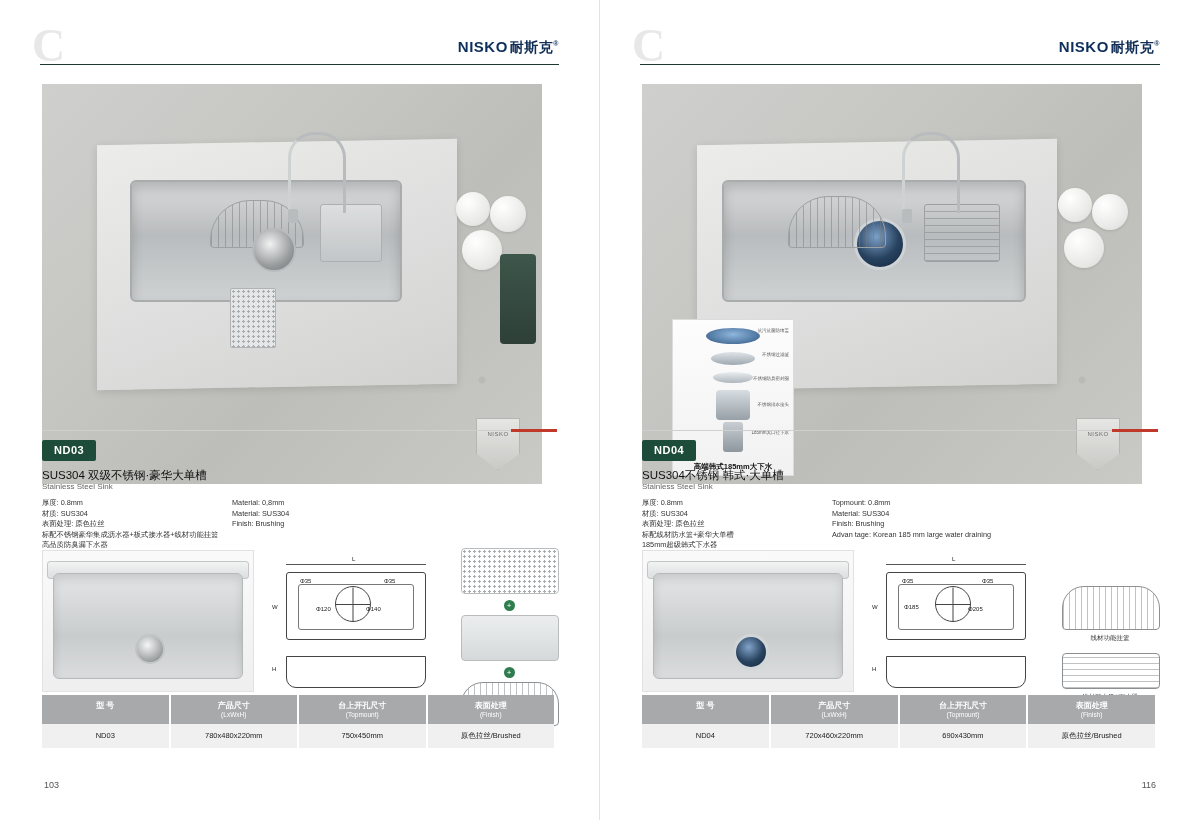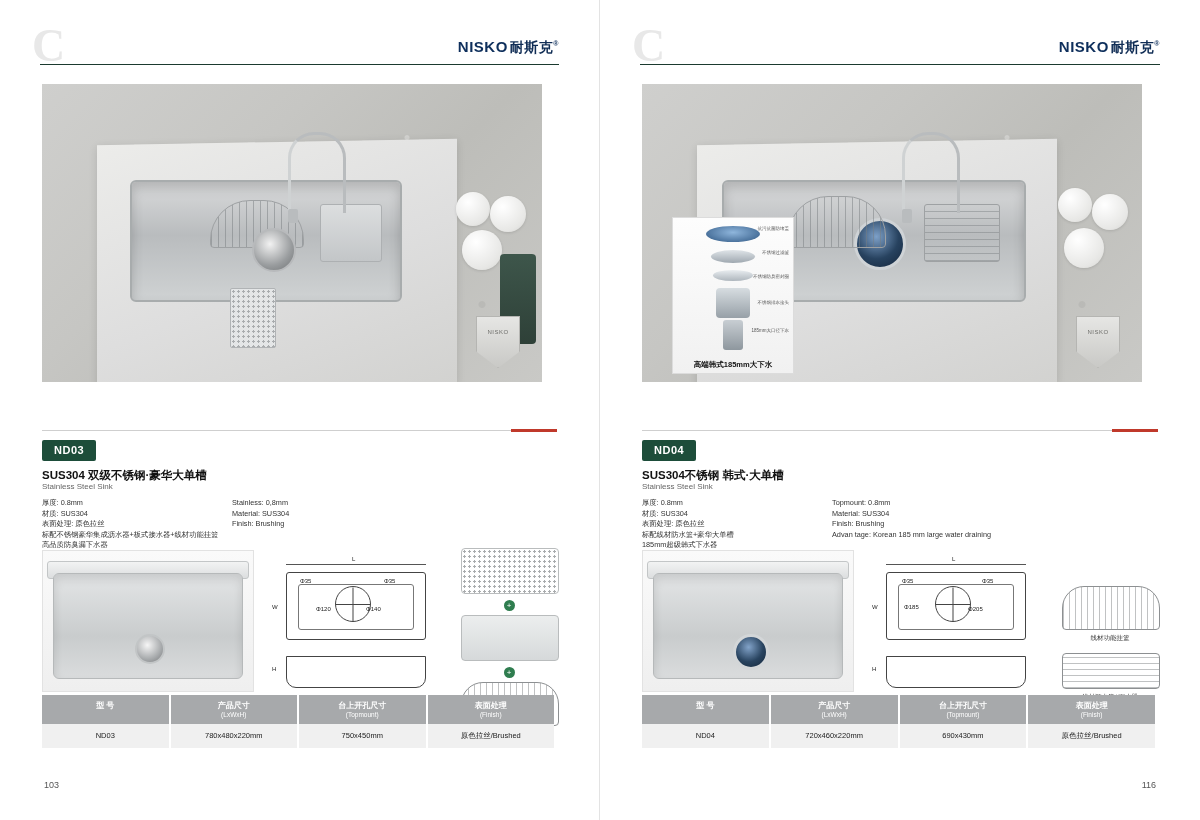--- a/index.html
+++ b/index.html
@@ -45,21 +45,21 @@
   .brand{
     position:absolute;right:0;top:8px;
     font-size:15px;font-weight:bold;color:#0e2f5c;
     letter-spacing:0.5px;white-space:nowrap;
   }
   .brand .cn{font-size:14px;color:#102d55;margin-left:2px;}
   .brand .reg{font-size:7px;vertical-align:super;}
 
   
   .hero{
-    position:absolute;left:42px;top:84px;width:500px;height:298px;
+    position:absolute;left:42px;top:84px;width:500px;height:400px;
     background:linear-gradient(135deg,#cfcfcd 0%,#c6c6c3 35%,#bdbdb9 60%,#c9c9c6 100%);
     overflow:hidden;
   }
   .hero .speckle{
     position:absolute;inset:0;
     background-image:
       radial-gradient(circle at 12% 22%, rgba(255,255,255,.35) 0 2px, transparent 3px),
       radial-gradient(circle at 32% 68%, rgba(0,0,0,.06) 0 3px, transparent 4px),
       radial-gradient(circle at 73% 18%, rgba(255,255,255,.3) 0 2px, transparent 3px),
       radial-gradient(circle at 88% 74%, rgba(0,0,0,.05) 0 3px, transparent 4px),
@@ -160,21 +160,21 @@
     position:absolute;left:42px;right:42px;top:430px;height:1px;background:#cfcfcf;
   }
   .divider .red{position:absolute;right:0;top:-1px;width:46px;height:3px;background:#c0392b;}
   .tag{
     position:absolute;left:42px;top:440px;
     background:#1d4d3a;color:#fff;font-size:11px;font-weight:bold;
     padding:4px 12px 5px;border-radius:2px;letter-spacing:.5px;
   }
   .prod-title{
     position:absolute;left:42px;top:468px;
-    font-size:11.5px;font-weight:bold;color:#111;
+    font-size:11.5px;font-weight:normal;color:#111;
   }
   .prod-sub{
     position:absolute;left:42px;top:482px;
     font-size:8px;color:#666;
   }
   .spec-col{
     position:absolute;top:498px;font-size:7.3px;color:#333;line-height:1.45;
   }
   .spec-col.cn{left:42px;width:190px;}
   .spec-col.en{left:232px;width:180px;}
@@ -330,21 +330,21 @@
     <div class="prod-subtitle prod-sub">Stainless Steel Sink</div>
 
     <div class="spec-col cn">
       <div>厚度: 0.8mm</div>
       <div>材质: SUS304</div>
       <div>表面处理: 原色拉丝</div>
       <div>标配不锈钢豪华集成沥水器+板式接水器+线材功能挂篮</div>
       <div>高品质防臭漏下水器</div>
     </div>
     <div class="spec-col en">
-      <div>Stainless: 0,8mm</div>
+      <div>Material: 0,8mm</div>
       <div>Material: SUS304</div>
       <div>Finish: Brushing</div>
     </div>
 
     <div class="prod-photo">
       <div class="ledge"></div>
       <div class="body">
         <div class="dr"></div>
       </div>
     </div>

